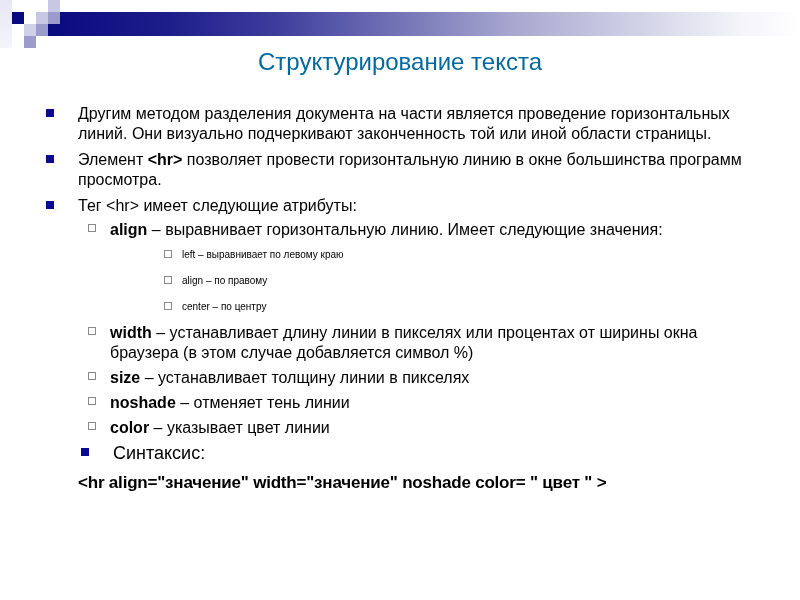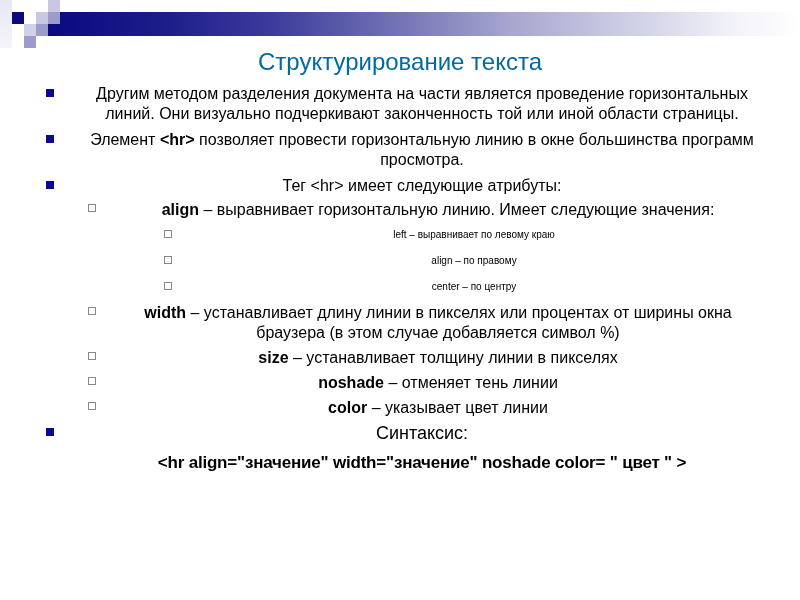--- a/index.html
+++ b/index.html
@@ -12,21 +12,21 @@
     .deco { position: absolute; }
     .bar {
       position: absolute; left: 48px; top: 12px; width: 752px; height: 24px;
       background: linear-gradient(to right, #0a0a80 0%, #1c1c8a 15%, #3c3c9c 30%, #7878b8 48%, #a8a8d0 62%, #d0d0e6 78%, #f4f4fa 92%, #ffffff 100%);
     }
     .sq { position: absolute; width: 12px; height: 12px; }
     .title {
       position: absolute; left: 0; right: 0; top: 48px;
       text-align: center; font-size: 24px; color: #0369a1;
     }
-    .content { position: absolute; left: 46px; top: 84px; width: 720px; text-align: center; }
+    .content { position: absolute; left: 46px; top: 104px; width: 720px; }
     .l1 { position: relative; padding-left: 32px; font-size: 16px; line-height: 20px; margin-bottom: 6px; }
     .l1 .b { position: absolute; left: 0; top: 5px; width: 8px; height: 8px; background: #0a0a90; }
     .l2 { position: relative; padding-left: 64px; font-size: 16px; line-height: 20px; margin-bottom: 5px; }
     .l2 .b { position: absolute; left: 42px; top: 4px; width: 8px; height: 8px; border: 1px solid #888; background: #fff; box-sizing: border-box; }
     .l3 { position: relative; padding-left: 136px; font-size: 10px; line-height: 20px; margin-bottom: 6px; }
     .l3 .b { position: absolute; left: 118px; top: 5px; width: 8px; height: 8px; border: 1px solid #888; background: #fff; box-sizing: border-box; }
     .syntax-label { font-size: 18px; }
     .syntax { padding-left: 32px; font-size: 17px; font-weight: bold; margin-top: 10px; letter-spacing: -0.2px; }
     strong { font-weight: bold; }
   </style>
@@ -90,18 +90,18 @@
   </div>
   <div class="l2">
     <span class="b"></span>
     <strong>noshade</strong><span> – отменяет тень линии</span>
   </div>
   <div class="l2">
     <span class="b"></span>
     <strong>color</strong><span> – указывает цвет линии</span>
   </div>
 
-  <div class="l1 syntax-label" style="margin-top:4px;">
+  <div class="l1 syntax-label" style="margin-top:4px;margin-left:35px;">
     <span class="b"></span>
     <span>Синтаксис:</span>
   </div>
   <div class="syntax">&lt;hr align="значение" width="значение" noshade color= " цвет " &gt;</div>
 </div>
 
 </body></html>

